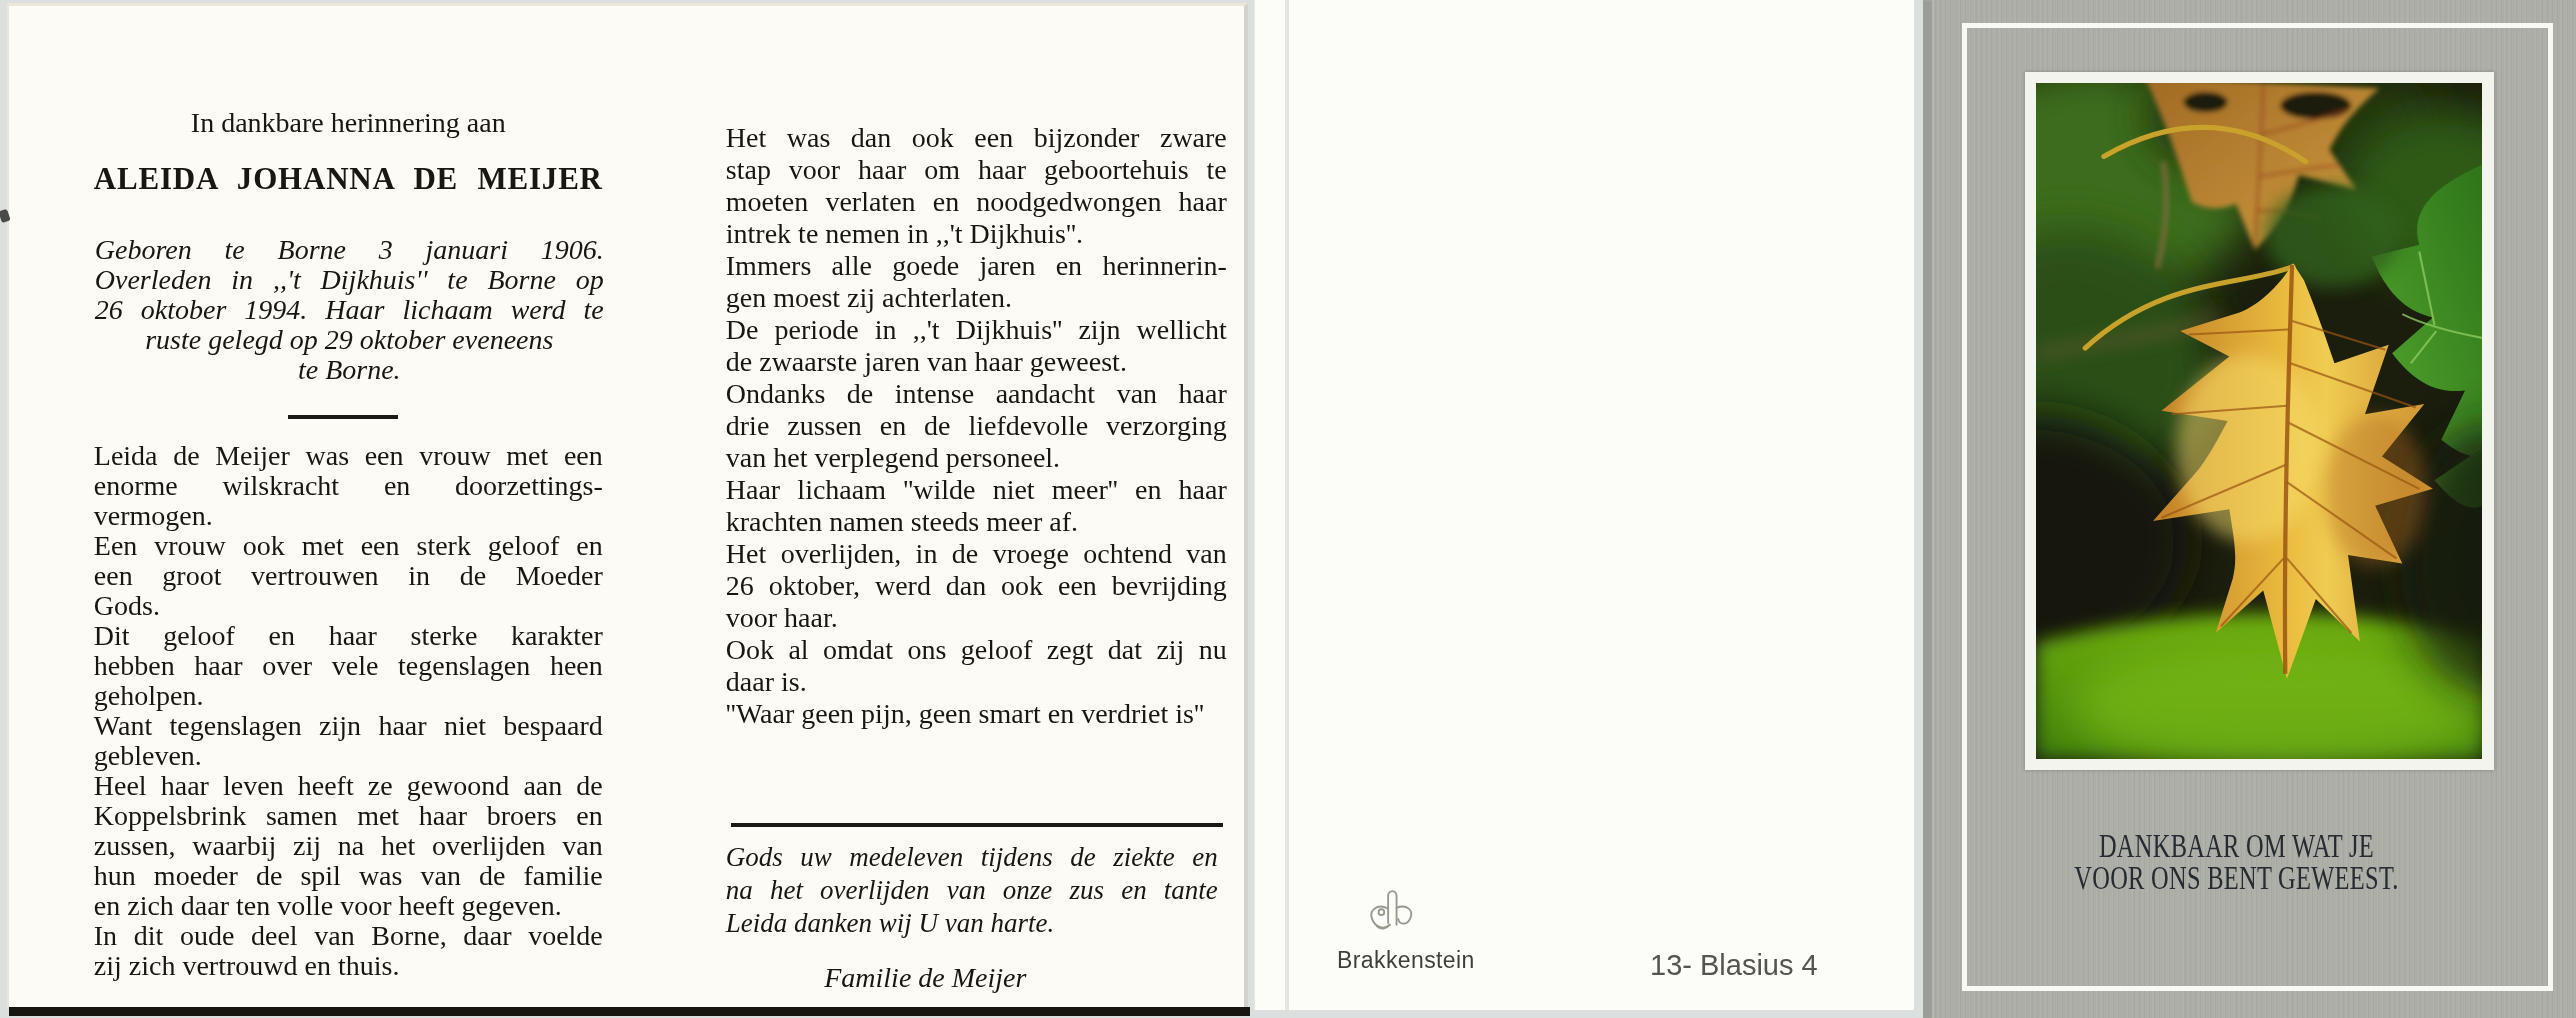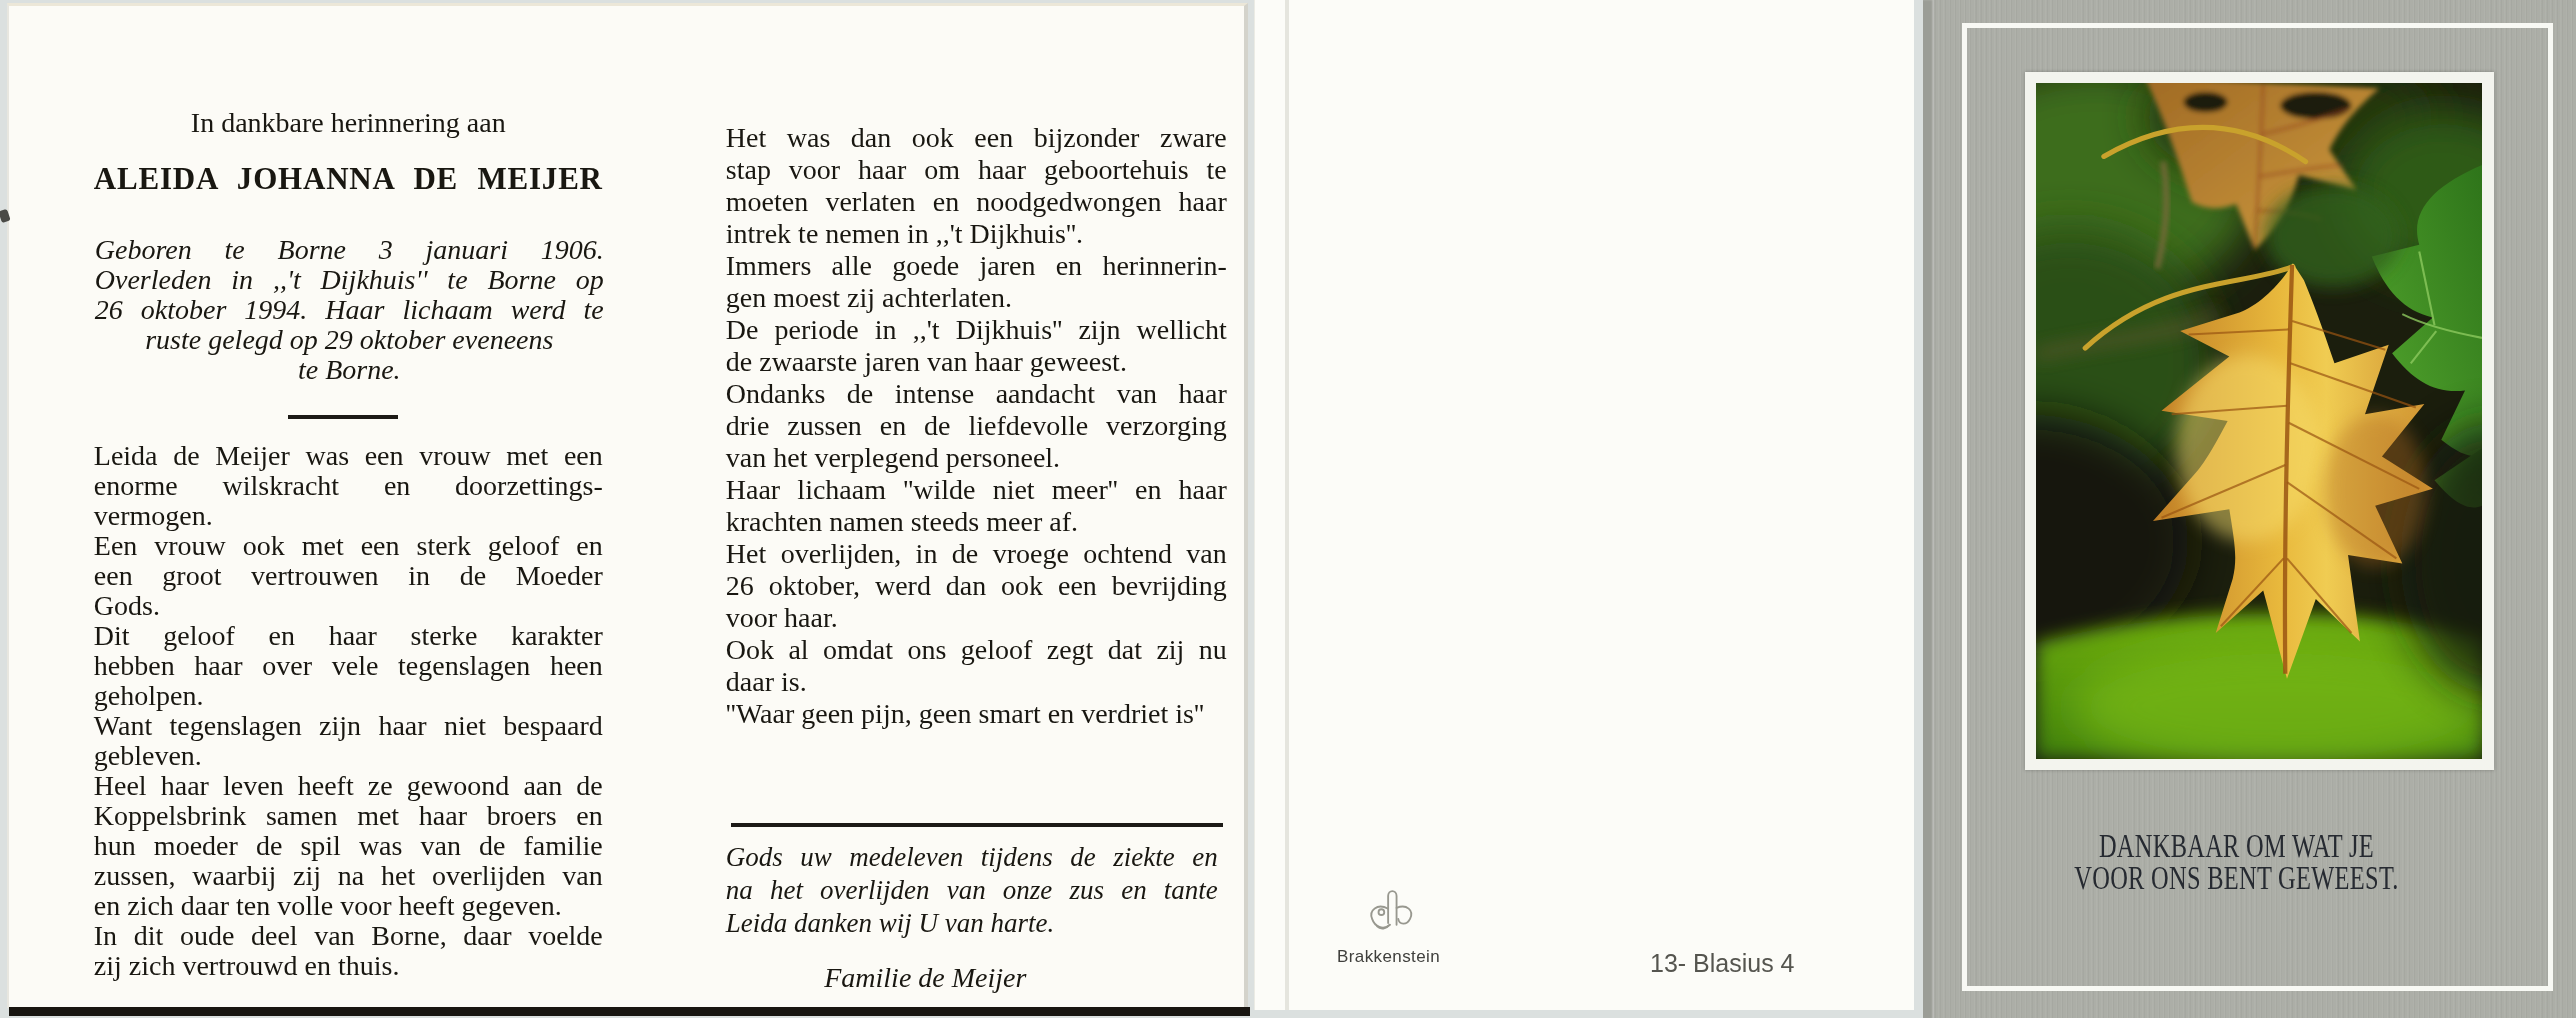--- a/index.html
+++ b/index.html
@@ -34,23 +34,23 @@
   .c2-body{position:absolute;left:0;top:116px;width:100%;}
   .c2-divider{position:absolute;left:5.1px;top:817px;width:492px;height:3.4px;background:#1c1a16;}
   .c2-thanks{position:absolute;left:0;top:835px;width:492px;font-style:italic;font-size:27px;line-height:33px;}
   .c2-signature{position:absolute;left:0;top:956px;width:399px;font-style:italic;font-size:28px;text-align:center;}
 
   
   .card-back{position:absolute;left:1254px;top:0;width:660px;height:1010px;background:#fcfcf8;
       border-left:1.7px solid #ebebe4;box-sizing:border-box;}
   .fold-line{position:absolute;left:30px;top:0;width:4.2px;height:1010px;background:#dedfd7;opacity:.8;}
   .publisher{position:absolute;left:82px;top:947px;font-family:"Liberation Sans",sans-serif;
-      font-size:17px;color:#3f3f3c;letter-spacing:0.4px;}
+      font-size:23px;color:#3f3f3c;letter-spacing:0.4px;}
   .series-no{position:absolute;left:395px;top:949px;font-family:"Liberation Sans",sans-serif;
-      font-size:25px;color:#55554f;}
+      font-size:29px;color:#55554f;}
   .logo{position:absolute;left:111px;top:886px;width:51px;height:59px;}
 
   
   .card-gray{position:absolute;left:1923px;top:0;width:653px;height:1019px;background:#acaea7;
       background-image:repeating-linear-gradient(90deg, rgba(255,255,255,.05) 0 0.8px,
         rgba(0,0,0,.035) 1.7px 2.5px, transparent 2.5px 5.1px);}
   .gray-left-edge{position:absolute;left:0;top:0;width:11px;height:1019px;background:#9b9d96;
       box-shadow:inset -1.7px 0 1.7px rgba(255,255,255,.35);}
   .gray-border{position:absolute;left:39px;top:23px;width:581px;height:958px;
       border:5.1px solid #f8f9f4;box-sizing:content-box;}
@@ -95,22 +95,22 @@
             <div class="line a-j">hebben haar over vele tegenslagen heen</div>
             <div class="line a-l">geholpen.</div>
           </div>
         <div>
             <div class="line a-j">Want tegenslagen zijn haar niet bespaard</div>
             <div class="line a-l">gebleven.</div>
           </div>
         <div>
             <div class="line a-j">Heel haar leven heeft ze gewoond aan de</div>
             <div class="line a-j">Koppelsbrink samen met haar broers en</div>
+            <div class="line a-j">zussen, waarbij zij na het overlijden van</div>
             <div class="line a-j">hun moeder de spil was van de familie</div>
-            <div class="line a-j">zussen, waarbij zij na het overlijden van</div>
             <div class="line a-l">en zich daar ten volle voor heeft gegeven.</div>
           </div>
         <div>
             <div class="line a-j">In dit oude deel van Borne, daar voelde</div>
             <div class="line a-l">zij zich vertrouwd en thuis.</div>
           </div>
       </div>
     </div>
 
     <div class="col col2">

